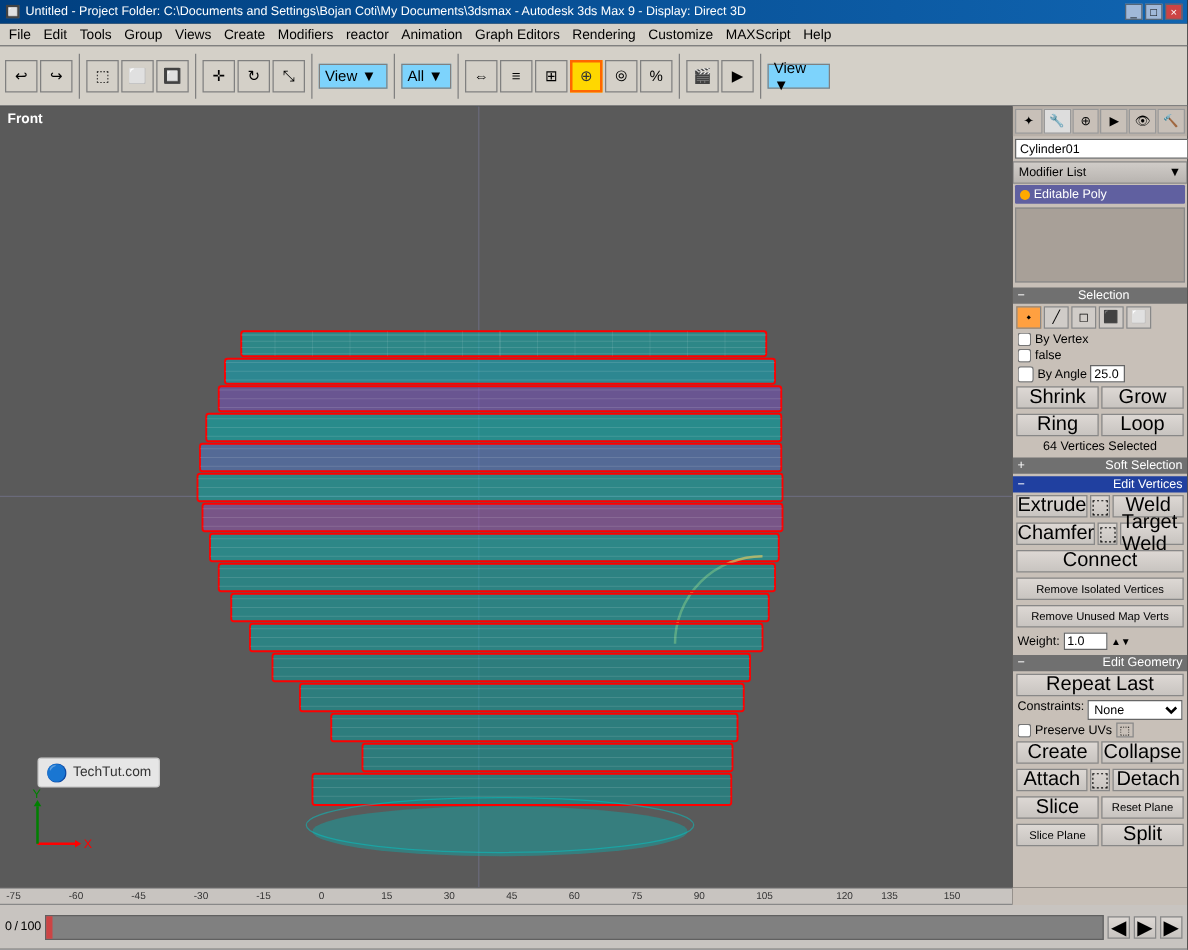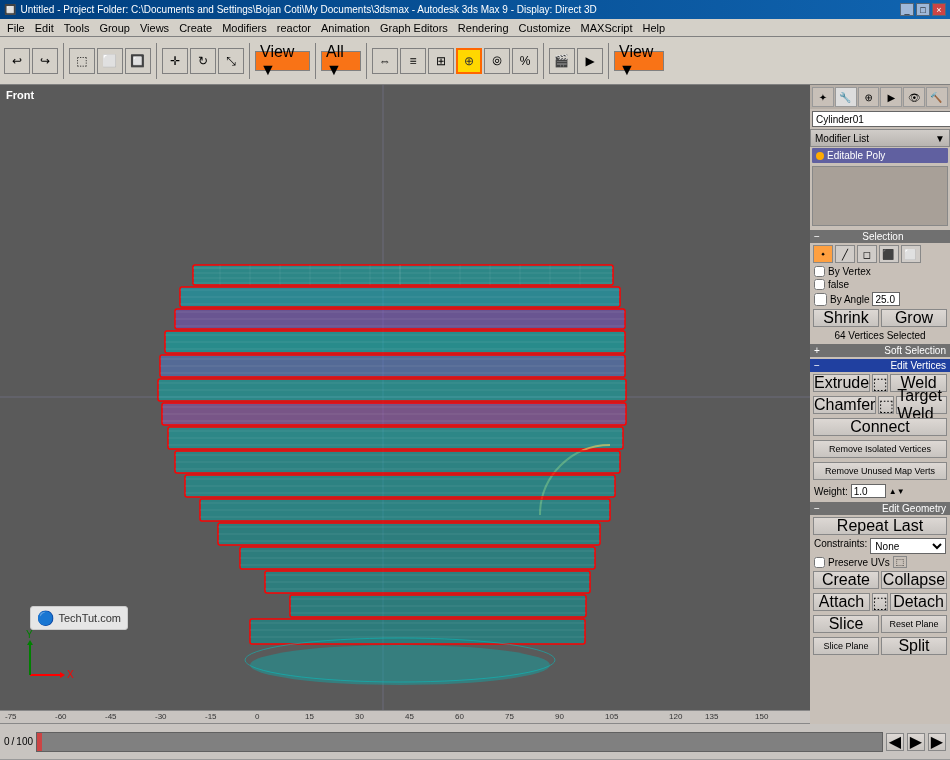--- a/index.html
+++ b/index.html
@@ -33,22 +33,22 @@
       display: flex; align-items: center; gap: 2px; padding: 2px 4px;
       border-bottom: 1px solid #808080;
     }
     .tb-sep { width: 1px; height: 36px; background: #808080; margin: 0 3px; }
     .tb-btn {
       width: 26px; height: 26px; background: #d4d0c8; border: 1px solid #808080;
       display: flex; align-items: center; justify-content: center; cursor: pointer; font-size: 12px;
     }
     .tb-btn.active { background: #ffd700; border: 2px solid #ff6600; }
     .tb-dropdown {
-      height: 20px; background: #f97316; border: 1px solid #808080;
-      display: flex; align-items: center; padding: 0 4px; font-size: 16px; cursor: pointer;
+      height: 20px; background: #7dd3fc; border: 1px solid #808080;
+      display: flex; align-items: center; padding: 0 4px; font-size: 12px; cursor: pointer;
     }
 
     
     #main-area {
       width: 950px; height: 625px; display: flex;
     }
 
     
     #viewport {
       width: 810px; height: 625px; background: #5a5a5a; position: relative; overflow: hidden;
@@ -462,20 +462,24 @@
     </div>
     <div class="angle-row">
       <input type="checkbox" style="">
       <span>By Angle</span>
       <input class="angle-input" value="25.0" style="">
     </div>
 
     <div class="btn-row">
       <div class="panel-btn">Shrink</div>
       <div class="panel-btn">Grow</div>
+    </div>
+    <div class="btn-row">
+      <div class="panel-btn">Ring</div>
+      <div class="panel-btn">Loop</div>
     </div>
     <div class="status-text">64 Vertices Selected</div>
 
     <div class="section-header">
       <span>+</span>
       <span>Soft Selection</span>
     </div>
 
     <div class="section-header blue">
       <span>−</span>

